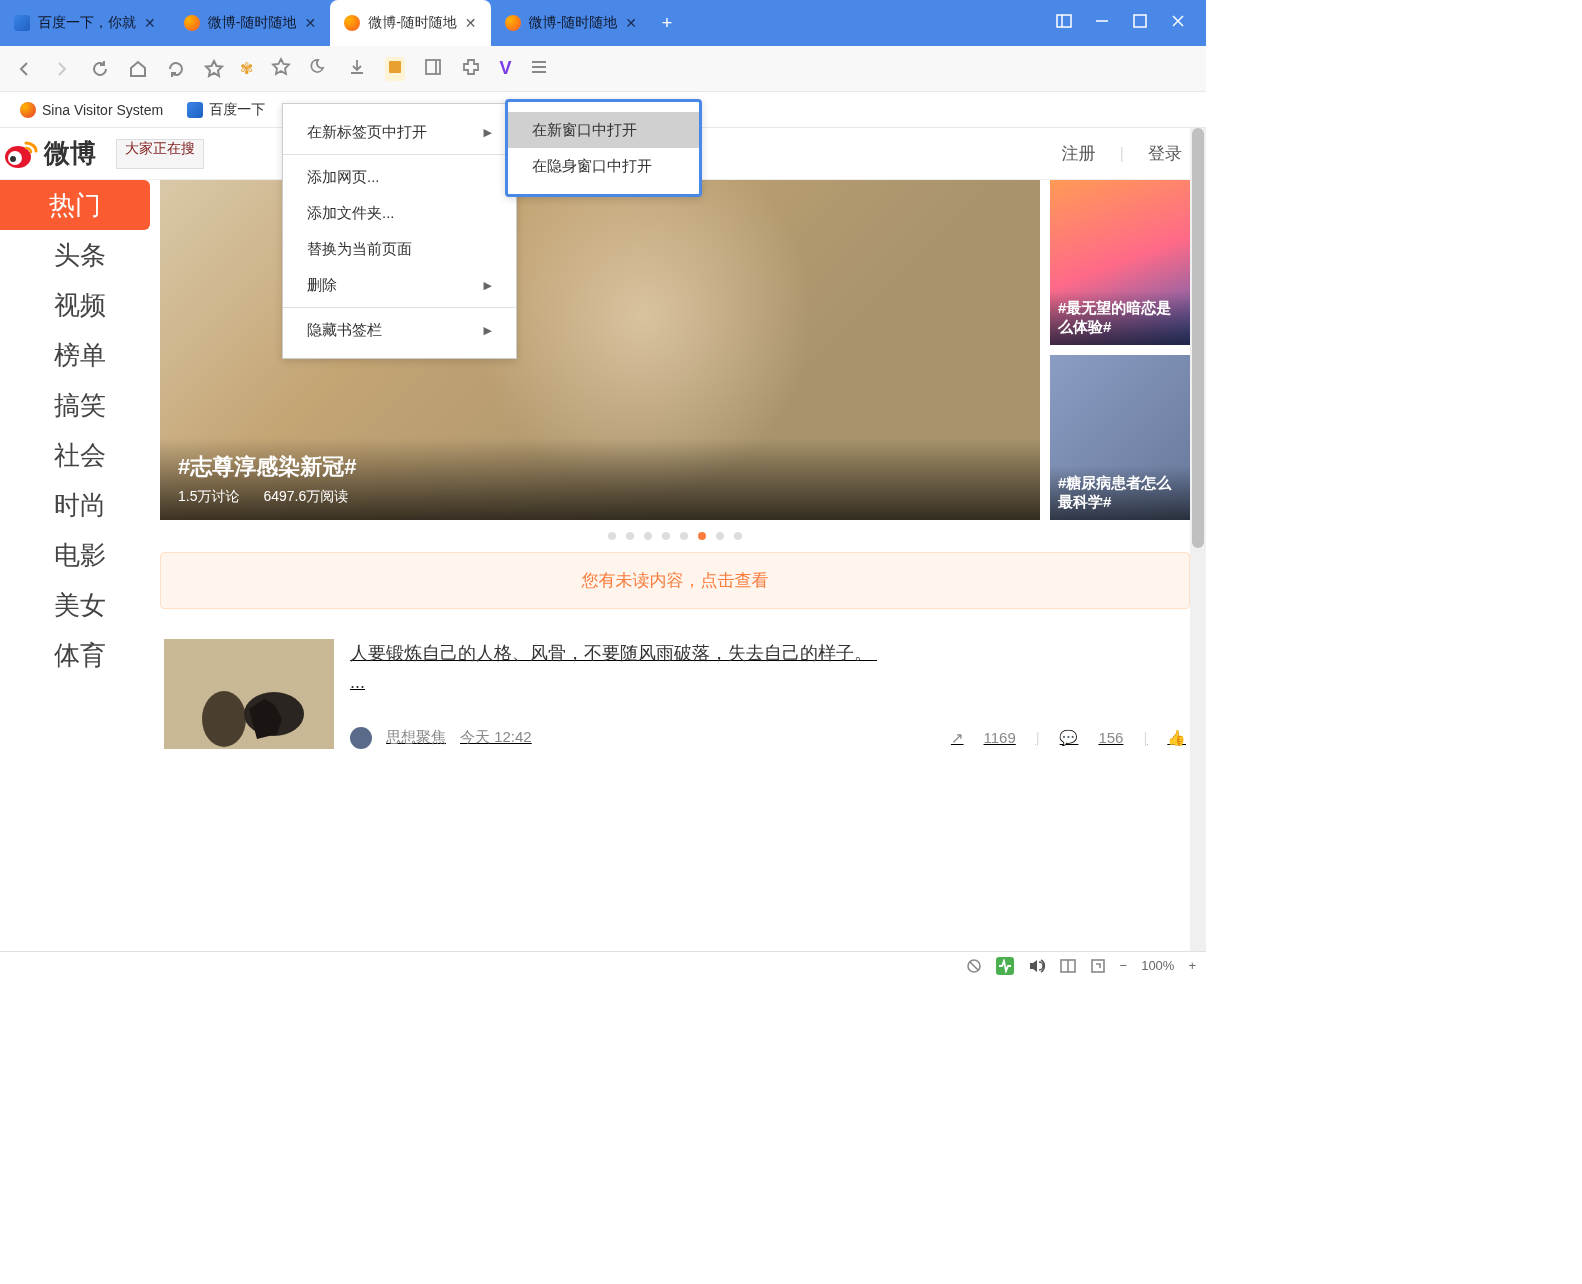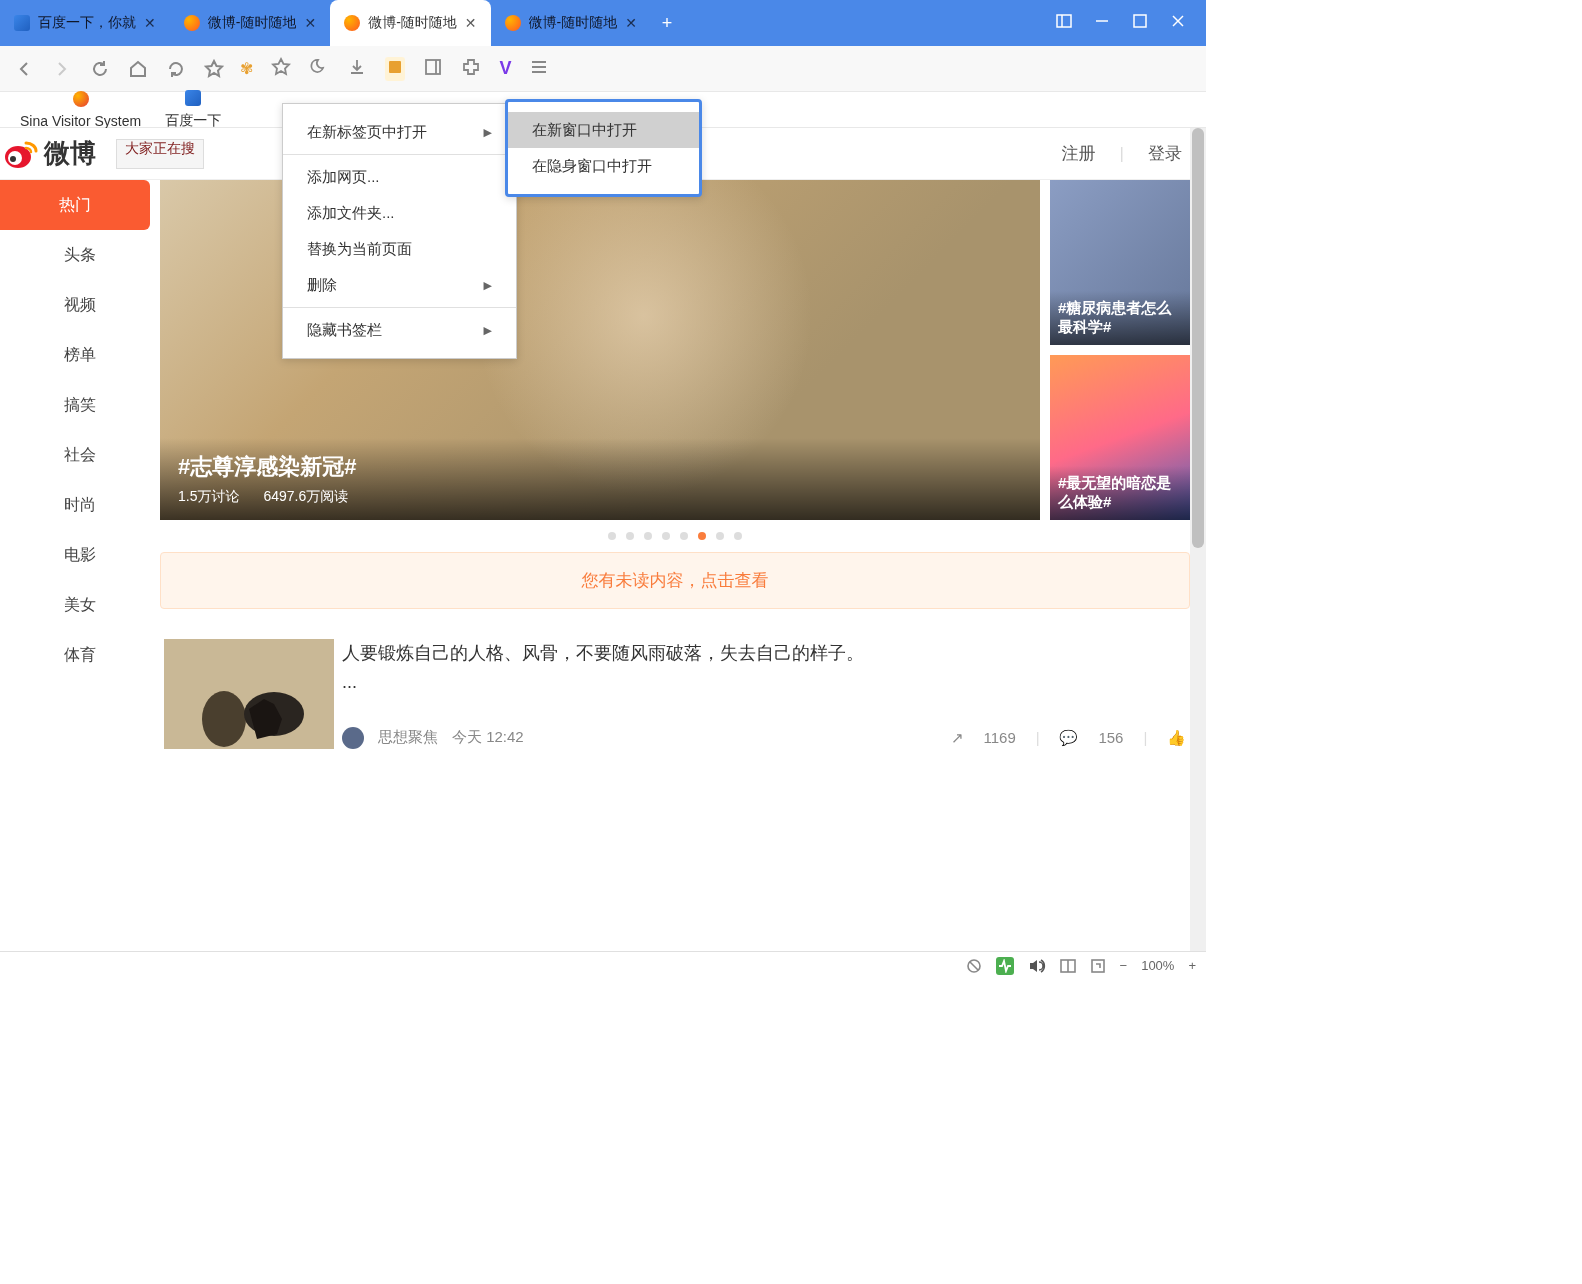--- a/index.html
+++ b/index.html
@@ -21,21 +21,21 @@
 .addressbar { height: 46px; background: #f8f8f8; display: flex; align-items: center; padding: 0 12px; gap: 14px; border-bottom: 1px solid #e8e8e8; }
 .nav-btn { width: 24px; height: 24px; display: flex; align-items: center; justify-content: center; color: #888; }
 .url-box { flex: 1; display: flex; align-items: center; gap: 8px; padding: 0 10px; }
 .lock-icon { color: #666; }
 .url-text { font-size: 16px; color: #333; }
 .toolbar-icons { display: flex; gap: 18px; align-items: center; }
 .toolbar-icons .tb-icon { color: #666; }
 
 
 .bookmarksbar { height: 36px; background: #fff; display: flex; align-items: center; padding: 0 12px; gap: 8px; border-bottom: 1px solid #e8e8e8; }
-.bookmark { display: flex; align-items: center; gap: 6px; font-size: 14px; color: #333; padding: 4px 8px; flex-direction: column; }
+.bookmark { display: flex; align-items: center; gap: 6px; font-size: 14px; color: #333; padding: 4px 8px; }
 .bookmark-icon { width: 16px; height: 16px; }
 
 
 .context-menu { position: absolute; background: #fff; border: 1px solid #ccc; box-shadow: 0 2px 8px rgba(0,0,0,0.15); font-size: 15px; z-index: 100; }
 .context-menu.main { left: 282px; top: 103px; width: 235px; padding: 10px 0; }
 .context-menu.sub { left: 505px; top: 99px; width: 197px; padding: 10px 0; border: 3px solid #4a88e8; border-radius: 4px; }
 .menu-item { height: 36px; display: flex; align-items: center; justify-content: space-between; padding: 0 24px; color: #333; }
 .menu-item.highlighted { background: #d0d0d0; }
 .menu-sep { height: 1px; background: #e0e0e0; margin: 4px 0; }
 .submenu-arrow { color: #666; font-size: 11px; }
@@ -49,21 +49,21 @@
 .wb-header { position: absolute; top: 0; left: 0; right: 16px; height: 52px; background: #fff; display: flex; align-items: center; padding: 0 8px 0 4px; gap: 20px; border-bottom: 1px solid #eee; z-index: 5; }
 .wb-logo { display: flex; align-items: center; gap: 6px; }
 .wb-logo-icon { width: 34px; height: 30px; }
 .wb-logo-text { font-size: 26px; font-weight: bold; color: #333; }
 .wb-search { display: flex; border: 1px solid #ddd; background: #f5f5f5; height: 30px; padding: 0 8px; color: #7f1d1d; font-size: 14px; }
 .wb-nav { margin-left: auto; display: flex; gap: 24px; align-items: center; font-size: 17px; color: #555; }
 .wb-nav .sep { color: #ddd; }
 
 
 .wb-sidebar { width: 160px; padding-top: 52px; }
-.wb-side-item { height: 50px; display: flex; align-items: center; justify-content: center; font-size: 16px; color: #444; }
+.wb-side-item { height: 50px; display: flex; align-items: center; justify-content: center; font-size: 26px; color: #444; }
 .wb-side-item.active { background: #fa5b31; color: #fff; border-radius: 0 6px 6px 0; margin-right: 10px; }
 
 
 .wb-main { flex: 1; padding-top: 52px; padding-right: 16px; }
 .hero-row { display: flex; gap: 10px; height: 340px; }
 .hero-main { flex: 1; position: relative; background: linear-gradient(135deg, #d9c8a8 0%, #c4a574 30%, #a8936c 70%); display: flex; align-items: flex-end; }
 .hero-main::before { content: ''; position: absolute; inset: 0; background: radial-gradient(ellipse 280px 300px at 55% 40%, rgba(240,220,190,0.6) 0%, transparent 60%); }
 .hero-overlay { position: absolute; left: 0; right: 0; bottom: 0; padding: 14px 18px; background: linear-gradient(to top, rgba(0,0,0,0.7), transparent); color: #fff; }
 .hero-title { font-size: 22px; font-weight: bold; margin-bottom: 6px; }
 .hero-stats { font-size: 14px; display: flex; gap: 24px; }
@@ -71,21 +71,21 @@
 .side-card { flex: 1; position: relative; background: linear-gradient(160deg, #ff9a56 0%, #ff6a88 50%, #4a5fb8 100%); color: #fff; display: flex; align-items: flex-end; overflow: hidden; }
 .side-card.second { background: linear-gradient(135deg, #8b9dc3 0%, #667799 100%); }
 .side-card-label { font-size: 15px; font-weight: bold; padding: 8px; background: linear-gradient(to top, rgba(0,0,0,0.6), transparent); width: 100%; }
 
 .carousel-dots { display: flex; gap: 10px; justify-content: center; padding: 12px 0; }
 .dot { width: 8px; height: 8px; border-radius: 50%; background: #ddd; }
 .dot.active { background: #fa7d3c; }
 
 .unread-banner { background: #fff5ec; border: 1px solid #ffe0c7; border-radius: 4px; padding: 16px; text-align: center; color: #f97c3c; font-size: 17px; margin-bottom: 20px; }
 
-.post { display: flex; gap: 8px; padding: 10px 4px; }
+.post { display: flex; gap: 16px; padding: 10px 4px; text-decoration: underline; }
 .post-thumb { width: 170px; height: 110px; background: linear-gradient(135deg, #d4c8a8 0%, #6b5d4a 100%); position: relative; flex-shrink: 0; overflow: hidden; }
 .post-thumb svg { position: absolute; }
 .post-body { flex: 1; }
 .post-text { font-size: 18px; color: #333; line-height: 1.6; }
 .post-meta { display: flex; gap: 14px; align-items: center; font-size: 15px; color: #888; margin-top: 30px; }
 .post-avatar { width: 22px; height: 22px; border-radius: 50%; background: #5a6a8a; }
 .post-actions { margin-left: auto; display: flex; gap: 20px; align-items: center; }
 
 
 .statusbar { position: absolute; bottom: 0; left: 0; right: 0; height: 28px; background: #fff; border-top: 1px solid #e0e0e0; display: flex; align-items: center; justify-content: flex-end; gap: 14px; padding: 0 10px; font-size: 13px; color: #666; }
@@ -275,25 +275,25 @@
       <div class="hero-main">
         <div class="hero-overlay">
           <div class="hero-title">#志尊淳感染新冠#</div>
           <div class="hero-stats">
             <span>1.5万讨论</span>
             <span>6497.6万阅读</span>
           </div>
         </div>
       </div>
       <div class="hero-side">
+        <div class="side-card">
+          <div class="side-card-label">#最无望的暗恋是么体验#</div>
+        </div>
         <div class="side-card second">
           <div class="side-card-label">#糖尿病患者怎么最科学#</div>
-        </div>
-        <div class="side-card">
-          <div class="side-card-label">#最无望的暗恋是么体验#</div>
         </div>
       </div>
     </div>
 
     <div class="carousel-dots">
       <span class="dot"></span>
       <span class="dot"></span>
       <span class="dot"></span>
       <span class="dot"></span>
       <span class="dot"></span>

